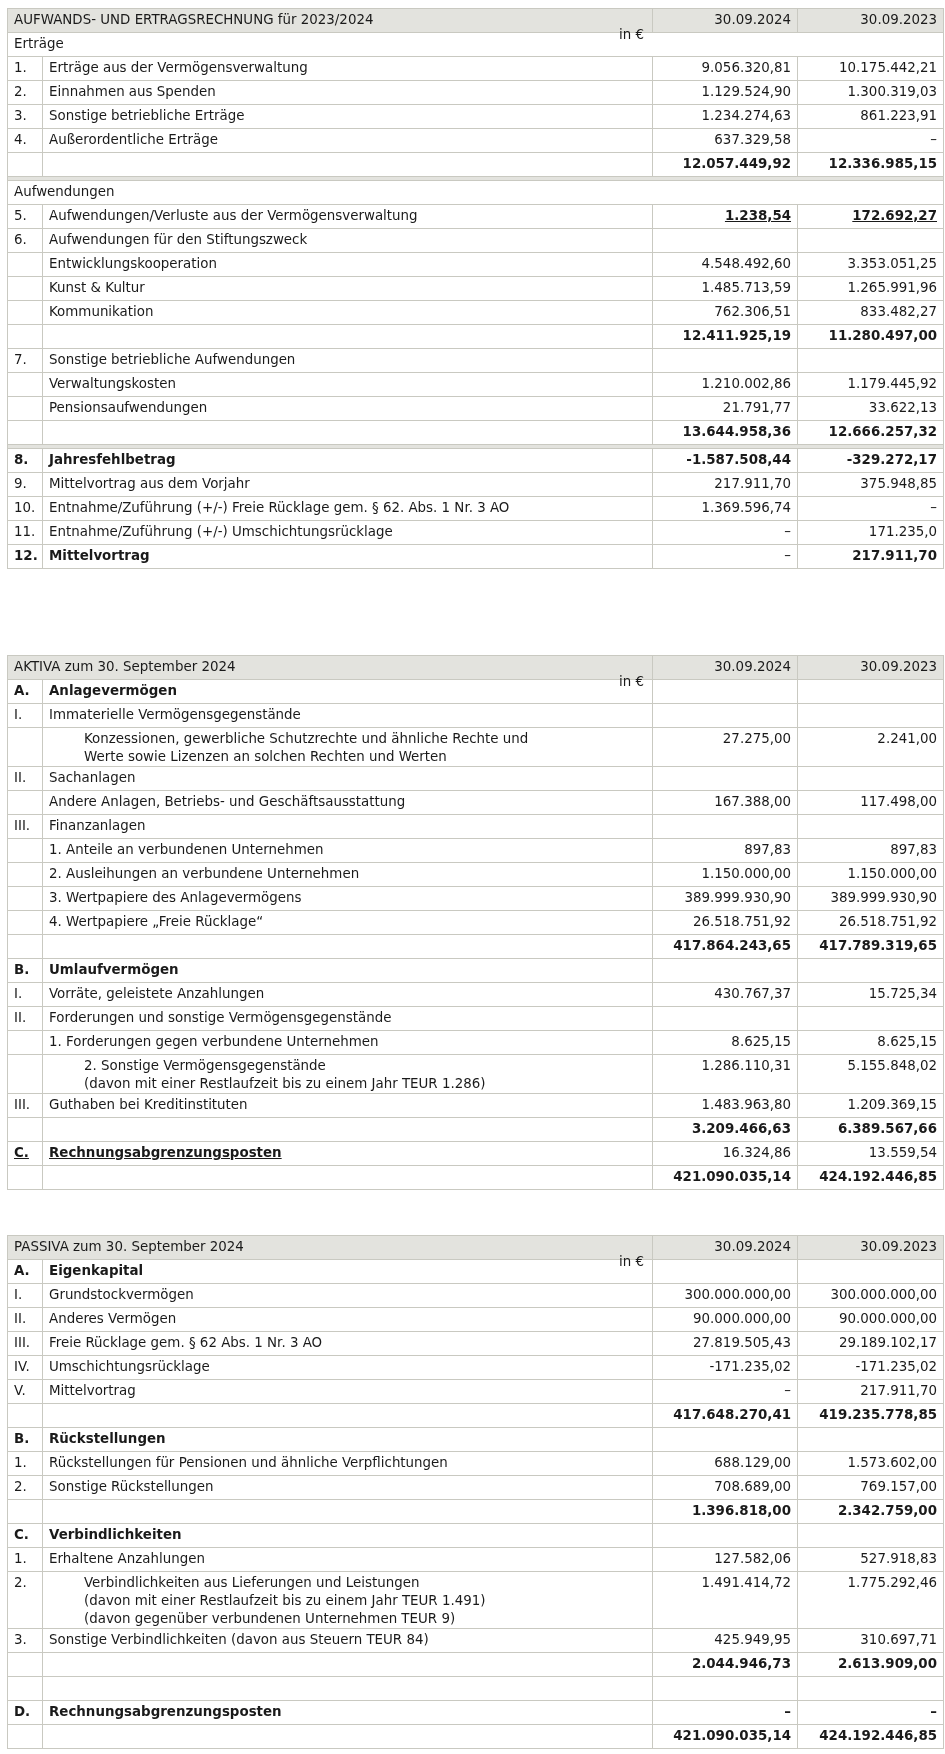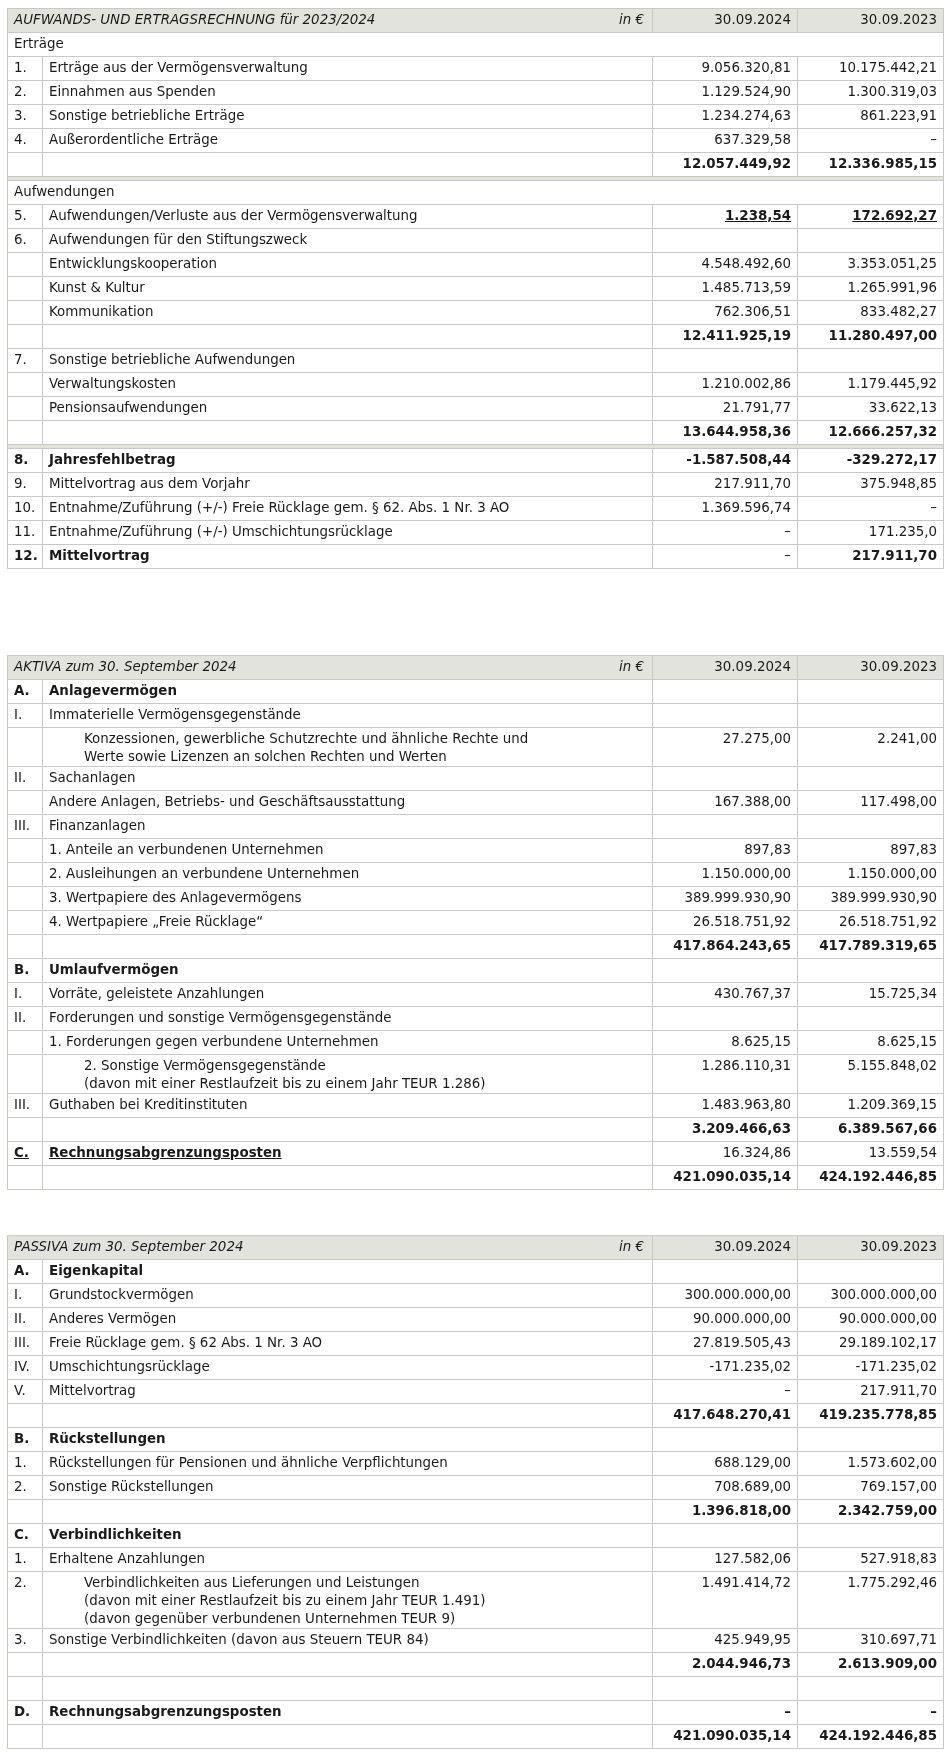--- a/index.html
+++ b/index.html
@@ -5,22 +5,22 @@
   html, body { margin: 0; padding: 0; background: #ffffff; }
   body { width: 945px; height: 1754px; position: relative; font-family: "DejaVu Sans", sans-serif; color: #1a1a1a; font-size: 13.4px; }
   .tbl { position: absolute; left: 7px; width: 932px; border-collapse: collapse; table-layout: fixed; }
   .tbl col.c-num { width: 35px; }
   .tbl col.c-label { width: 610px; }
   .tbl col.c-v1 { width: 145px; }
   .tbl col.c-v2 { width: 146px; }
   .tbl td { border: 1px solid #c9c9c1; padding: 2px 6px 0 6px; height: 21px; vertical-align: top; line-height: 18px; white-space: nowrap; }
   .tbl td.v { text-align: right; padding-right: 6px; }
   .tbl tr.hdr td { background: #e3e3de; height: 22px; line-height: 20px; padding-top: 1px; }
-  .tbl tr.hdr td.hlabel { position: relative; font-style: italic; }
-  .tbl tr.hdr .inunit { position: absolute; right: 8px; top: 1px; }
+  .tbl tr.hdr td.hlabel { position: relative; }
+  .tbl tr.hdr .inunit { position: absolute; right: 8px; top: 16px; }
   .tbl tr.bold td { font-weight: bold; }
   .tbl td.b { font-weight: bold; text-decoration: underline; }
   .tbl tr.sep td { height: 3px; padding: 0; background: #e3e3de; line-height: 3px; border-top: 1px solid #c9c9c1; border-bottom: 1px solid #c9c9c1; }
   .tbl tr.multi td { white-space: normal; }
   .tbl tr.multi td .line { display: block; margin-left: 35px; }
   #t1 { top: 8px; }
   #t2 { top: 655px; }
   #t3 { top: 1235px; }
 </style>
 </head>

